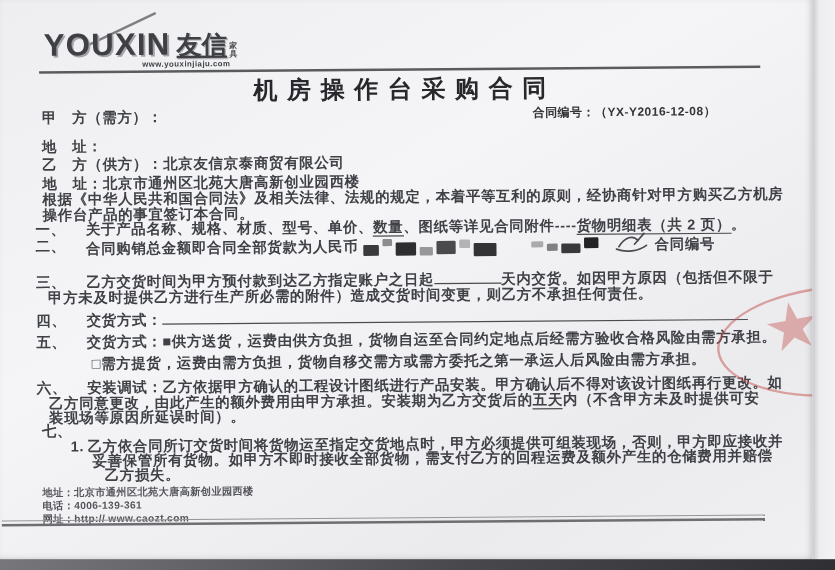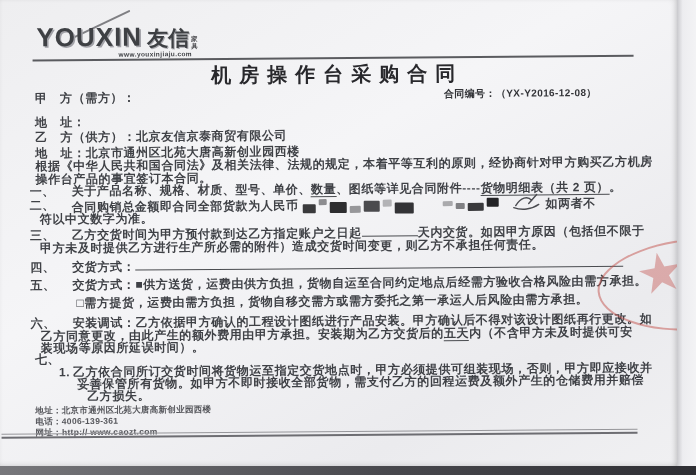--- a/index.html
+++ b/index.html
@@ -19,21 +19,21 @@
   
   .ln{position:absolute;white-space:nowrap;line-height:13px;font-size:12px;
       font-weight:bold;color:#3f4146;letter-spacing:.6px;}
   .small{font-size:8.5px;letter-spacing:.3px;color:#55565b;line-height:11px;}
   .u{border-bottom:1.5px solid #4a4c50;padding-bottom:0;}
   
   .logo{position:absolute;left:38px;top:22px;display:flex;align-items:flex-end;}
   .brand-latin{font-size:26px;font-weight:bold;color:#3e4044;letter-spacing:1px;
       text-shadow:1.5px 1.5px 0 #a2a2a8;line-height:26px;}
   .brand-cn{font-size:21px;font-weight:bold;color:#3e4044;margin-left:5px;line-height:22px;
-      text-shadow:1px 1px 0 #a8a8ae;}
+      text-shadow:1px 1px 0 #a8a8ae;text-decoration:underline;}
   .brand-sub{display:inline-block;width:9px;font-size:6.5px;line-height:6.5px;font-weight:bold;
       color:#4a4a4e;margin-left:2px;word-break:break-all;letter-spacing:0;}
   .logo-site{position:absolute;left:120px;top:49px;font-size:6.5px;font-weight:bold;
       color:#3e4044;letter-spacing:.4px;}
   .head-rule{position:absolute;left:34px;top:57px;width:601px;height:2px;background:#5a5b5f;}
   
   .title{position:absolute;left:0;top:61px;width:677px;text-align:center;font-size:20px;
       font-weight:bold;letter-spacing:8px;color:#28282c;}
   .contract-no{position:absolute;left:445px;top:88px;font-size:10px;font-weight:bold;
       color:#333438;letter-spacing:.4px;}
@@ -94,22 +94,21 @@
 
       <div class="ln" style="left:36px;top:158px">根据《中华人民共和国合同法》及相关法律、法规的规定，本着平等互利的原则，经协商针对甲方购买乙方机房</div>
       <div class="ln" style="left:36px;top:171px">操作台产品的事宜签订本合同。</div>
 
       <div class="ln" style="left:30px;top:183px">一、</div>
       <div class="ln" style="left:72px;top:183px"><span>关于产品名称、规格、材质、型号、单价、</span><span class="u">数量</span><span>、图纸等详见合同附件----</span><span class="u">货物明细表（共 2 页）</span><span>。</span></div>
 
       <div class="ln" style="left:30px;top:197px">二、</div>
       <div class="ln" style="left:72px;top:197px"><span>合同购销总金额即合同全部货款为人民币</span><span class="mz"><i></i><i></i><i></i><i></i><i></i><i></i><i></i><i></i><i></i><i></i><i></i></span><svg class="handmark" width="30" height="18" viewBox="0 0 30 18">
             <path d="M4,13 C9,5 16,3 20,8 M17,11 L25,2 M2,15 C10,18 20,17 27,12" stroke="#4a4b50" stroke-width="1.4" fill="none" stroke-linecap="round"></path>
-          </svg><span>如两者不</span></div>
-      <div class="ln" style="left:40px;top:211px">符以中文数字为准。</div>
+          </svg><span>合同编号</span></div>
 
       <div class="ln" style="left:30px;top:227px">三、</div>
       <div class="ln" style="left:72px;top:227px"><span>乙方交货时间为甲方预付款到达乙方指定账户之日起</span><span class="blank-u"></span><span>天内交货。如因甲方原因（包括但不限于</span></div>
       <div class="ln" style="left:40px;top:240px">甲方未及时提供乙方进行生产所必需的附件）造成交货时间变更，则乙方不承担任何责任。</div>
 
       <div class="ln" style="left:30px;top:259px">四、</div>
       <div class="ln" style="left:72px;top:259px"><span>交货方式：</span><span class="loc-u"></span></div>
 
       <div class="ln" style="left:30px;top:277px">五、</div>
       <div class="ln" style="left:72px;top:277px">交货方式：■供方送货，运费由供方负担，货物自运至合同约定地点后经需方验收合格风险由需方承担。</div>

